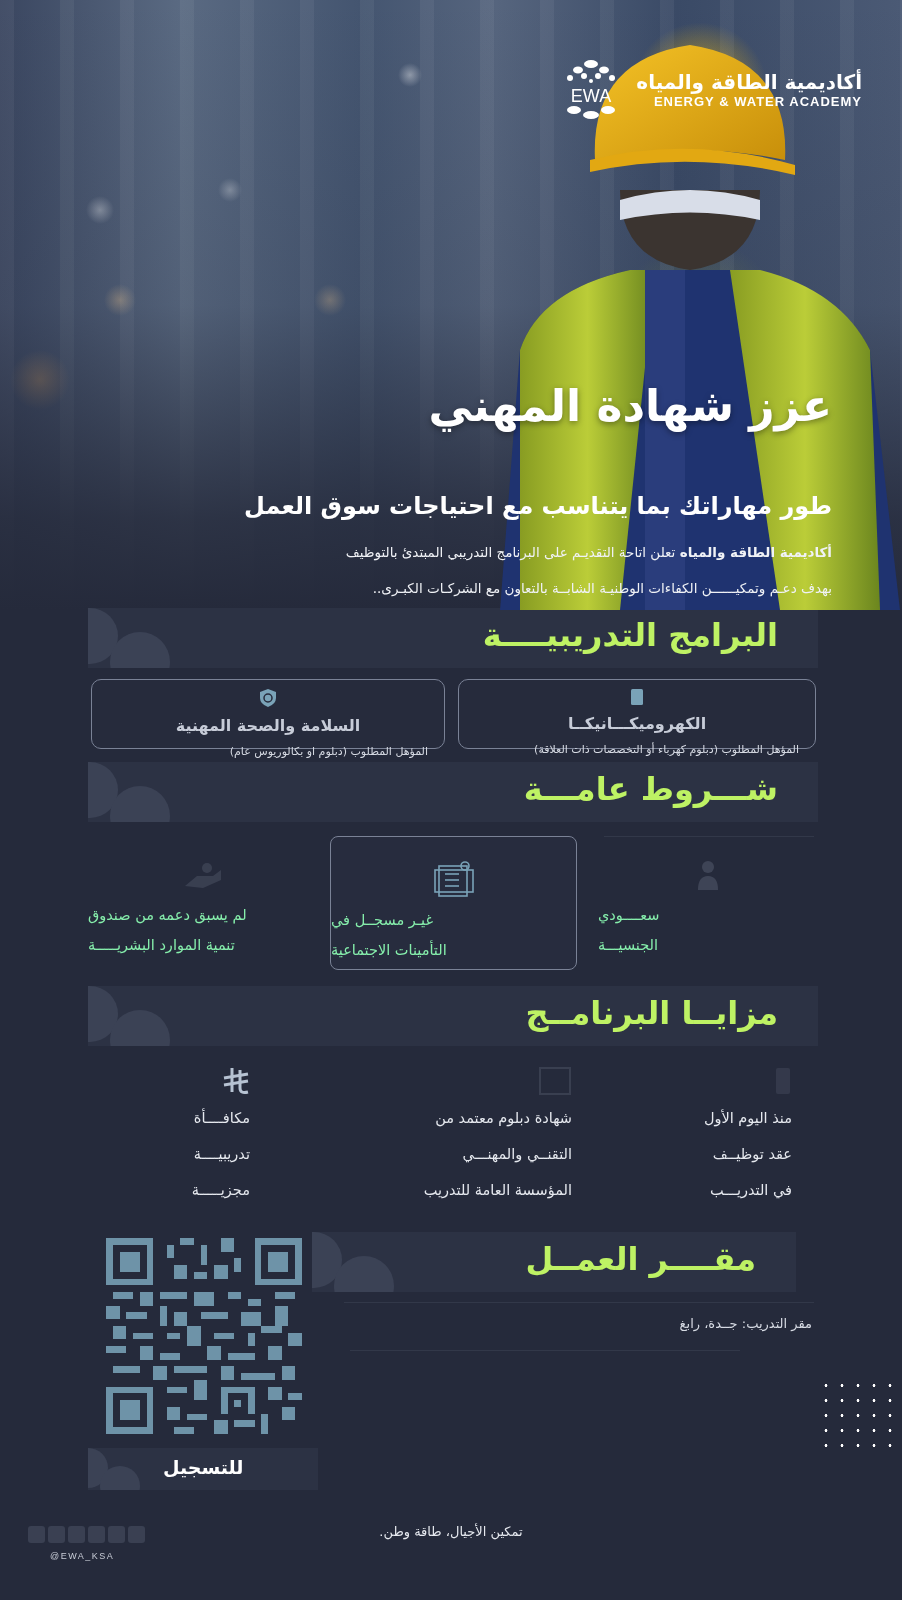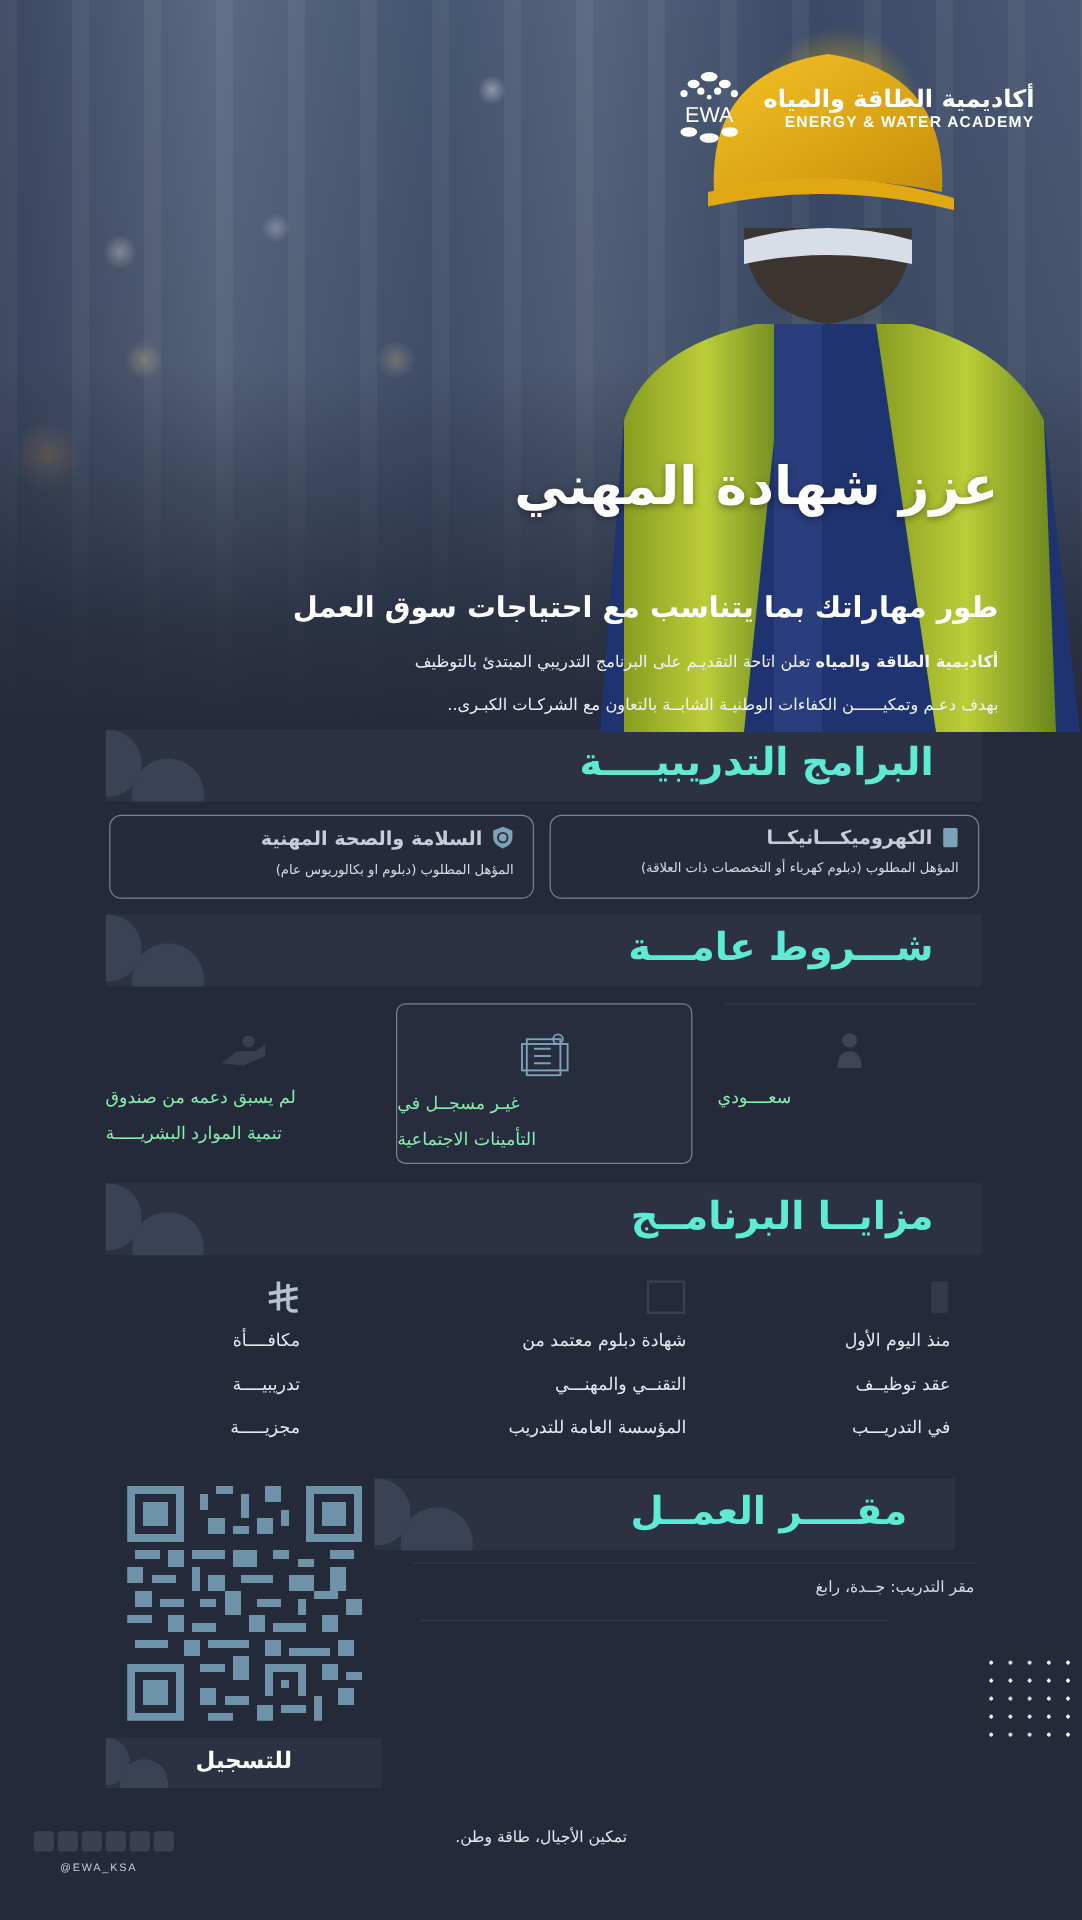--- a/index.html
+++ b/index.html
@@ -56,28 +56,28 @@
   }
   .intro b { font-weight: bold; }
 
   .sec-head {
     position: absolute; left: 88px; width: 730px; height: 60px;
     background: #2c3244; overflow: hidden;
   }
   .sec-head .blob1 { position: absolute; left: 0; top: 0; width: 30px; height: 56px; border-radius: 0 40px 40px 0; background: #3b4255; }
   .sec-head .blob2 { position: absolute; left: 22px; top: 24px; width: 60px; height: 60px; border-radius: 50%; background: #3b4255; }
   .sec-head h2 {
-    position: absolute; right: 40px; top: 8px; font-size: 32px; font-weight: bold; color: #5eead4;
+    position: absolute; right: 40px; top: 8px; font-size: 32px; font-weight: bold; color: #bef264;
   }
 
   .prog-card {
     position: absolute; top: 679px; height: 70px; border: 1px solid #7a8296; border-radius: 10px; background: #262b3c;
     padding: 8px 16px; text-align: right;
   }
-  .prog-title { font-size: 16px; font-weight: bold; color: #c7ccd8; display: flex; align-items: center; gap: 8px; justify-content: flex-start; }
+  .prog-title { font-size: 16px; font-weight: bold; color: #c7ccd8; display: flex; align-items: center; gap: 8px; justify-content: flex-start; flex-direction: column; }
   .prog-desc { font-size: 11px; color: #d7dbe4; margin-top: 10px; }
 
   .cond-row { position: absolute; left: 88px; width: 730px; top: 836px; height: 134px; }
   .cond { position: absolute; top: 0; height: 134px; text-align: left; font-size: 14.5px; color: #86efac; line-height: 30px; }
   .cond .ic { height: 50px; display: flex; justify-content: center; align-items: center; }
   .cond-mid { border: 1px solid #7a8296; border-radius: 8px; background: #272c3e; }
 
   .benefit { position: absolute; text-align: right; font-size: 14.5px; color: #e6e9ef; line-height: 36px; }
 
   .qr { position: absolute; left: 106px; top: 1238px; width: 196px; height: 196px; }
@@ -194,20 +194,21 @@
 
 <div class="cond-row">
   <div class="cond" style="right:0; width:220px; padding-top:14px;">
     <div class="ic">
         <svg width="26" height="34" viewBox="0 0 26 34" opacity="0.25">
           <circle cx="13" cy="9" r="6" fill="#8a92a6"></circle>
           <path d="M3 32 Q3 18 13 18 Q23 18 23 32 Z" fill="#8a92a6"></path>
         </svg>
       </div>
     <div>سعــــودي</div>
+    <div>الجنسيـــة</div>
   </div>
   <div class="cond cond-mid" style="right:241px; width:247px; padding-top:18px;">
     <div class="ic">
         <svg width="42" height="40" viewBox="0 0 42 40" fill="none" stroke="#7aa3b8" stroke-width="1.6">
       <rect x="6" y="6" width="28" height="30"></rect>
           <rect x="2" y="10" width="38" height="22"></rect>
       <circle cx="32" cy="6" r="4"></circle>
           <line x1="12" y1="14" x2="26" y2="14"></line>
           <line x1="12" y1="20" x2="26" y2="20"></line>
           <line x1="12" y1="26" x2="26" y2="26"></line>

